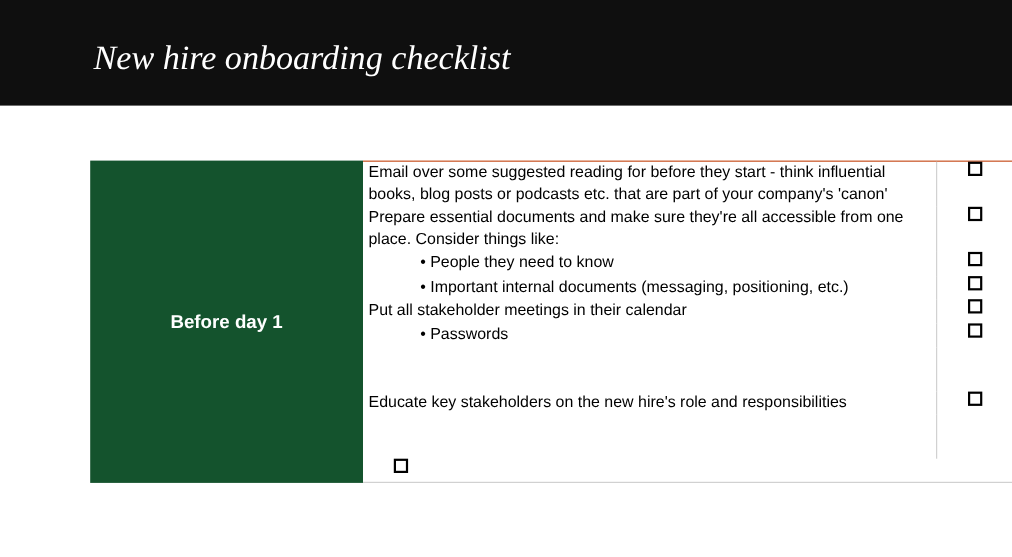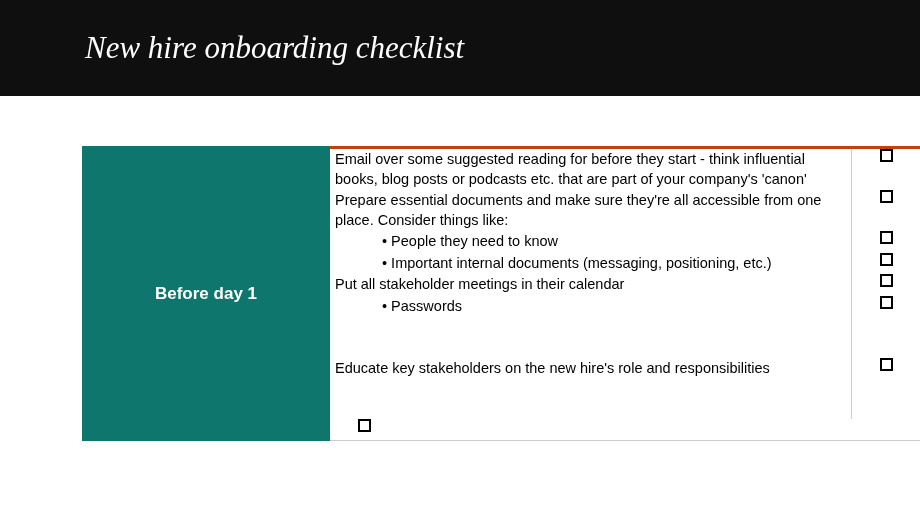--- a/index.html
+++ b/index.html
@@ -8,51 +8,51 @@
     background: #fff;
     width: 920px;
     margin: 0;
   }
   .header {
     background: #0f0f0f;
     color: #fff;
     padding: 25px 0 25px 85px;
     height: 96px;
     display: flex;
-    align-items: center;
+    align-items: flex-end;
   }
   .header-title {
     font-family: Georgia, 'Times New Roman', serif;
     font-style: italic;
     font-weight: 400;
     font-size: 31px;
   }
   .content {
     padding-top: 50px;
     padding-left: 82px;
     padding-right: 0;
   }
   .checklist-table {
     display: flex;
     align-items: stretch;
   }
   .section-label {
-    background: #0f766e;
+    background: #14532d;
     color: #fff;
     width: 248px;
     display: flex;
     align-items: center;
     justify-content: center;
     font-weight: bold;
     font-size: 17px;
     flex-shrink: 0;
   }
   .tasks-col {
     flex: 1;
-    border-top: 3px solid #c2410c;
+    border-top: 1px solid #c2410c;
     border-bottom: 1px solid #ccc;
   }
   .task-row {
     display: flex;
     align-items: flex-start;
     min-height: 21px;
   }
   .task-text {
     flex: 1;
     padding: 1px 6px 1px 5px;

